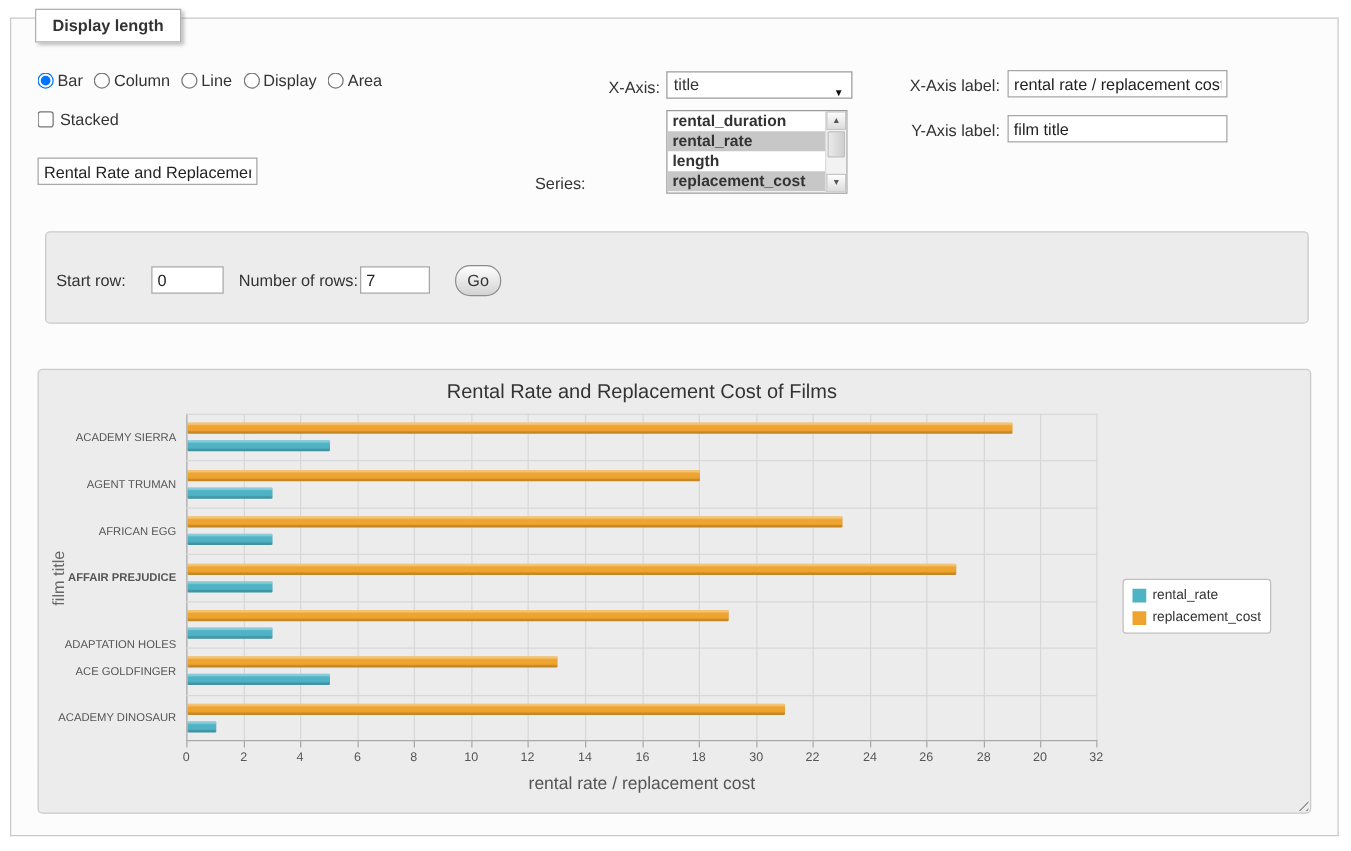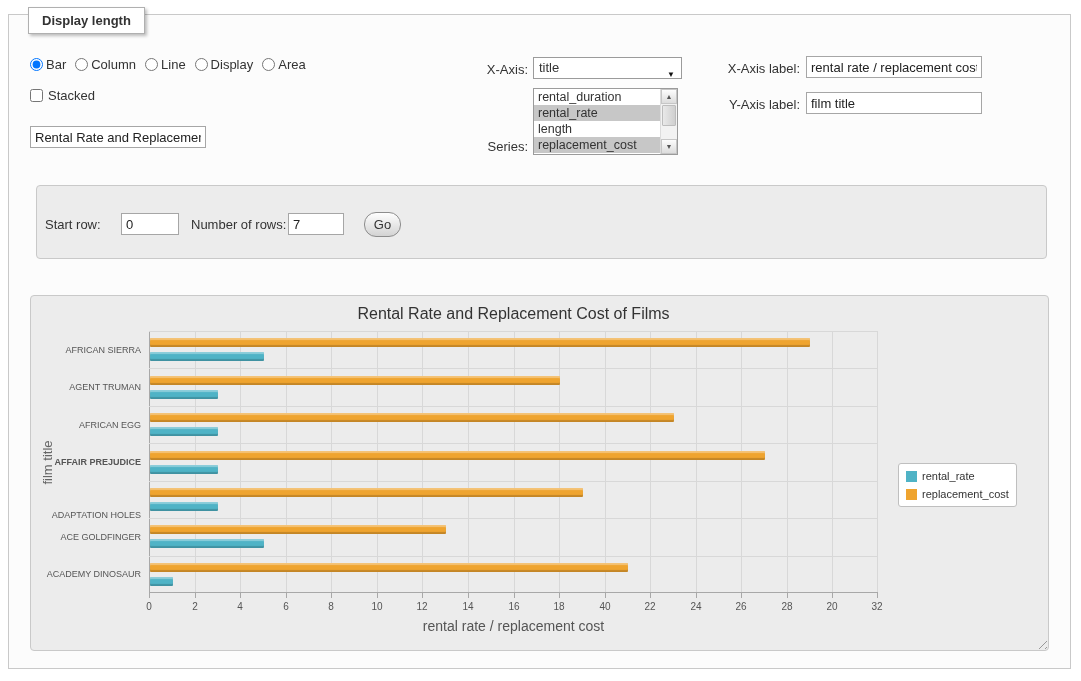--- a/index.html
+++ b/index.html
@@ -26,33 +26,33 @@
   #stacked-wrap { left: 30px; top: 88px; display: flex; gap: 5px; align-items: center; font-size: 13px; }
 
   .txt {
     border: 1px solid #a6a6a6; background: #fff; color: #222;
     font: 13px "Liberation Sans", sans-serif; padding: 3px 4px;
   }
   #chart-title-input { left: 30px; top: 126px; width: 176px; height: 22px; }
 
   .form-label { font-size: 13px; color: #333; }
   #xaxis-label  { left: 428px; top: 62px;  width: 100px; text-align: right; }
-  #series-label { left: 428px; top: 139px; width: 100px; text-align: right; }
+  #series-label { left: 428px; top: 139px; width: 100px; }
   #xlabel-label { left: 698px; top: 61px;  width: 102px; text-align: right; }
   #ylabel-label { left: 698px; top: 97px;  width: 102px; text-align: right; }
 
   #xaxis-select {
     left: 533px; top: 57px; width: 149px; height: 22px; border: 1px solid #9b9b9b;
     background: #fff; font-size: 13px; line-height: 20px; padding-left: 5px; cursor: default;
   }
   #xaxis-select .arrow { position: absolute; right: 6px; top: 7px; font-size: 8px; color: #111; }
 
   #series-listbox { left: 533px; top: 88px; width: 145px; height: 67px; border: 1px solid #9b9b9b; background: #fff; display: flex; }
   #series-options { flex: 1; overflow: hidden; }
-  .option { height: 16px; line-height: 16px; font-size: 12.5px; padding-left: 4px; white-space: nowrap; }
+  .option { height: 16px; line-height: 16px; font-size: 12.5px; padding-left: 4px; white-space: nowrap; font-weight: bold; }
   .option.selected { background: #c7c7c7; }
   .sb { width: 17px; background: #f2f2f2; border-left: 1px solid #dcdcdc; display: flex; flex-direction: column; }
   .sb-btn { height: 15px; background: linear-gradient(#fdfdfd,#dcdcdc); border: 1px solid #c6c6c6; font-size: 7px; color: #555; text-align: center; line-height: 13px; }
   .sb-thumb { height: 21px; margin: 1px 1px; background: linear-gradient(90deg,#e9e9e9,#cfcfcf); border: 1px solid #bdbdbd; border-radius: 1px; }
   .sb-track { flex: 1; }
 
   #xlabel-input { left: 806px; top: 56px; width: 176px; height: 22px; }
   #ylabel-input { left: 806px; top: 92px; width: 176px; height: 22px; }
 
   
@@ -219,34 +219,34 @@
     <div class="tick-label" style="left: 331px; top: 305px;">10</div>
     <div class="tickmark" style="left: 391px; top: 297px; position: absolute;"></div>
     <div class="tick-label" style="left: 376px; top: 305px;">12</div>
     <div class="tickmark" style="left: 437px; top: 297px; position: absolute;"></div>
     <div class="tick-label" style="left: 422px; top: 305px;">14</div>
     <div class="tickmark" style="left: 483px; top: 297px; position: absolute;"></div>
     <div class="tick-label" style="left: 468px; top: 305px;">16</div>
     <div class="tickmark" style="left: 528px; top: 297px; position: absolute;"></div>
     <div class="tick-label" style="left: 513px; top: 305px;">18</div>
     <div class="tickmark" style="left: 574px; top: 297px; position: absolute;"></div>
-    <div class="tick-label" style="left: 559px; top: 305px;">40</div>
+    <div class="tick-label" style="left: 559px; top: 305px;">30</div>
     <div class="tickmark" style="left: 619px; top: 297px; position: absolute;"></div>
     <div class="tick-label" style="left: 604px; top: 305px;">22</div>
     <div class="tickmark" style="left: 665px; top: 297px; position: absolute;"></div>
     <div class="tick-label" style="left: 650px; top: 305px;">24</div>
     <div class="tickmark" style="left: 710px; top: 297px; position: absolute;"></div>
     <div class="tick-label" style="left: 695px; top: 305px;">26</div>
     <div class="tickmark" style="left: 756px; top: 297px; position: absolute;"></div>
     <div class="tick-label" style="left: 741px; top: 305px;">28</div>
     <div class="tickmark" style="left: 801px; top: 297px; position: absolute;"></div>
     <div class="tick-label" style="left: 786px; top: 305px;">20</div>
     <div class="tickmark" style="left: 846px; top: 297px; position: absolute;"></div>
     <div class="tick-label" style="left: 831px; top: 305px;">32</div>
-    <div class="cat-label" style="top: 49px;">AFRICAN SIERRA</div>
+    <div class="cat-label" style="top: 49px;">ACADEMY SIERRA</div>
     <div class="bar" style="left: 119px; top: 42px; width: 660px; background: rgb(239, 164, 47);"></div>
     <div class="bar" style="left: 119px; top: 56px; width: 114px; background: rgb(79, 179, 198);"></div>
     <div class="cat-label" style="top: 86px;">AGENT TRUMAN</div>
     <div class="bar" style="left: 119px; top: 80px; width: 410px; background: rgb(239, 164, 47);"></div>
     <div class="bar" style="left: 119px; top: 94px; width: 68px; background: rgb(79, 179, 198);"></div>
     <div class="cat-label" style="top: 124px;">AFRICAN EGG</div>
     <div class="bar" style="left: 119px; top: 117px; width: 524px; background: rgb(239, 164, 47);"></div>
     <div class="bar" style="left: 119px; top: 131px; width: 68px; background: rgb(79, 179, 198);"></div>
     <div class="cat-label" style="top: 161px; font-weight: bold;">AFFAIR PREJUDICE</div>
     <div class="bar" style="left: 119px; top: 155px; width: 615px; background: rgb(239, 164, 47);"></div>

